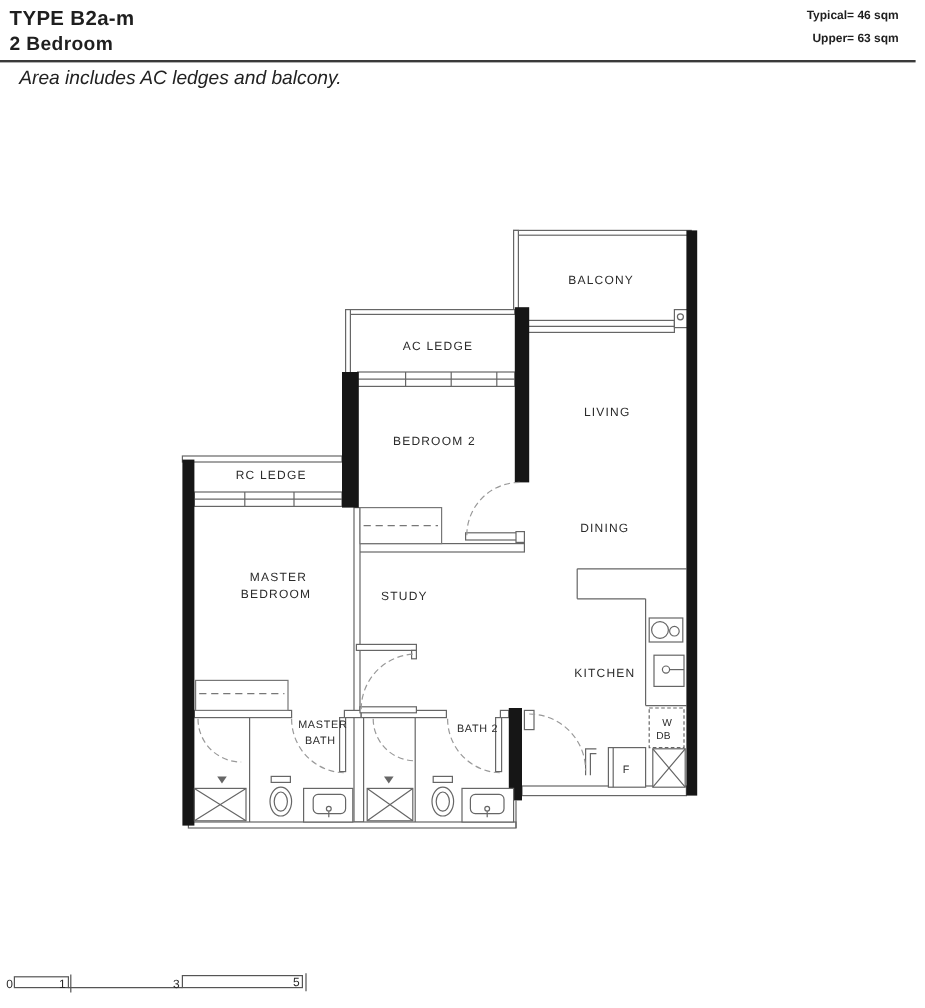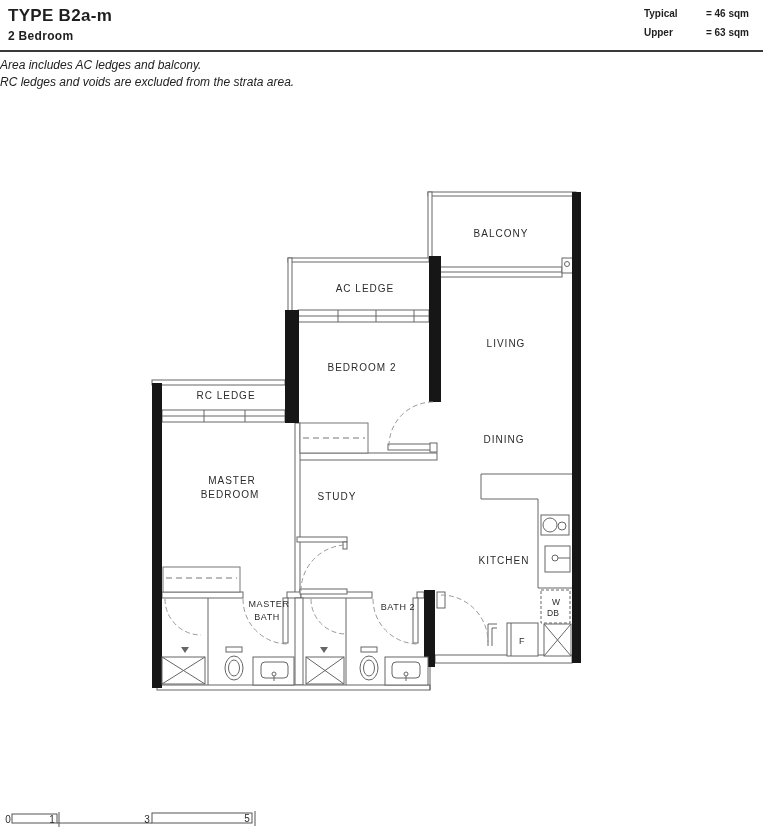--- a/index.html
+++ b/index.html
@@ -1,24 +1,24 @@
 <!DOCTYPE html>
 <html><head>
 <meta charset="utf-8">
 <style>
   html,body{margin:0;padding:0;background:#fff;}
   .page{position:relative;width:771px;height:840px;background:#fff;overflow:hidden;
-        font-family:"Liberation Sans",sans-serif;color:#1f1f1f;}
+        font-family:"Liberation Sans",sans-serif;color:#1f1f1f;text-align:right;}
   .hdr{position:absolute;left:0;top:0;width:763px;height:50px;border-bottom:2px solid #3a3a3a;}
   .hdr-title{position:absolute;left:8px;top:6px;font-size:17px;font-weight:bold;letter-spacing:.3px;}
-  .hdr-sub{position:absolute;left:8px;top:29px;font-size:12px;font-weight:bold;letter-spacing:.3px;}
+  .hdr-sub{position:absolute;left:8px;top:29px;font-size:16px;font-weight:bold;letter-spacing:.3px;}
   .hdr-areas{position:absolute;right:14px;top:4px;font-size:10px;font-weight:bold;}
   .area-row{display:flex;line-height:19px;}
   .area-row .lb{width:62px;}
-  .notes{position:absolute;left:0;top:57px;font-size:12px;font-style:italic;color:#222;line-height:17px;}
+  .notes{position:absolute;left:16px;top:57px;font-size:16px;font-style:italic;color:#222;line-height:17px;}
   svg text{font-family:"Liberation Sans",sans-serif;fill:#2b2b2b;}
   .rlab{font-size:10px;letter-spacing:1px;}
   .rlab-s{font-size:9px;letter-spacing:.6px;}
   .tiny{font-size:8.5px;letter-spacing:.2px;}
   .sc{font-size:10px;}
 </style>
 </head>
 <body>
 
 <div class="page">
@@ -33,21 +33,20 @@
       </div>
       <div class="area-row">
         <span class="lb">Upper</span>
         <span>= 63 sqm</span>
       </div>
     </div>
   </div>
 
   <div class="notes">
     <div>Area includes AC ledges and balcony.</div>
-    <div>RC ledges and voids are excluded from the strata area.</div>
   </div>
 
   <svg width="771" height="840" viewBox="0 0 771 840" style="position:absolute;left:0;top:0;">
 
     <g fill="#ffffff" stroke="#666666" stroke-width="1">
       <rect x="428" y="192" width="148" height="4"></rect>
       <rect x="428" y="192" width="4" height="68"></rect>
       <rect x="288" y="258" width="141" height="4"></rect>
       <rect x="288" y="258" width="4" height="53"></rect>
       <rect x="298" y="310" width="131" height="12"></rect>

